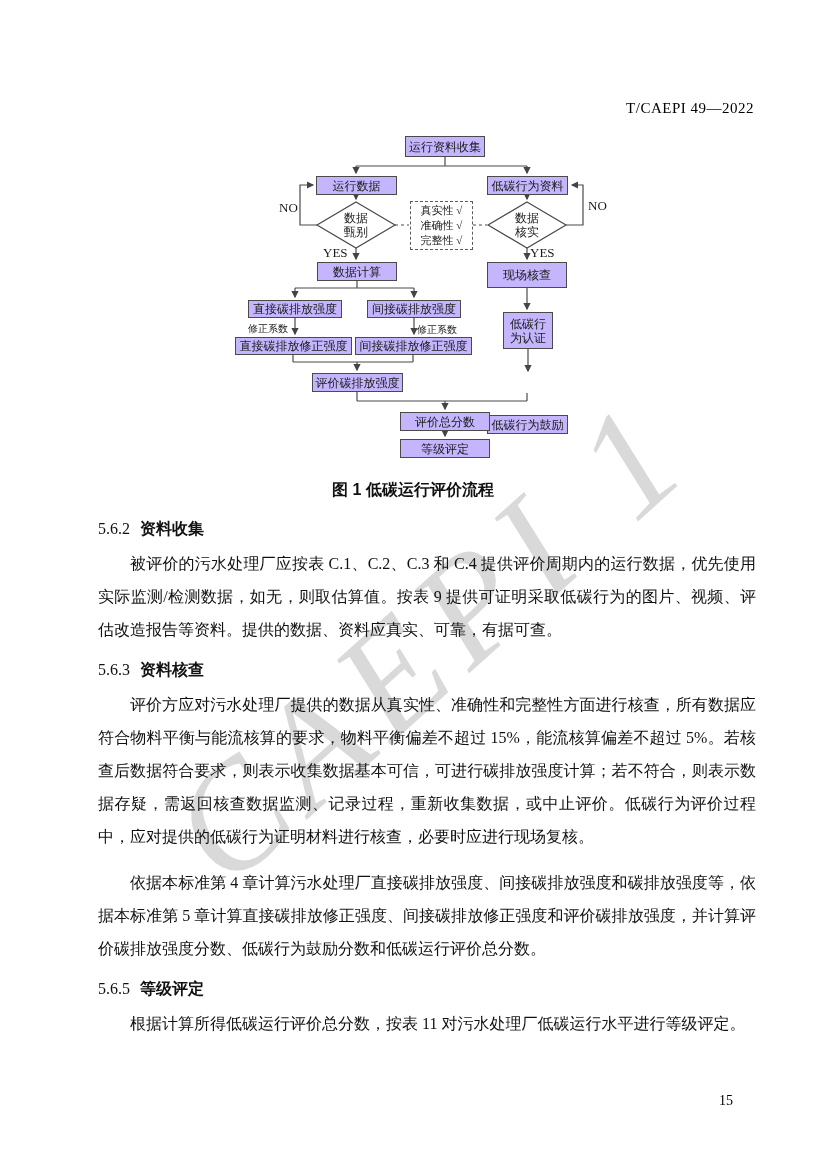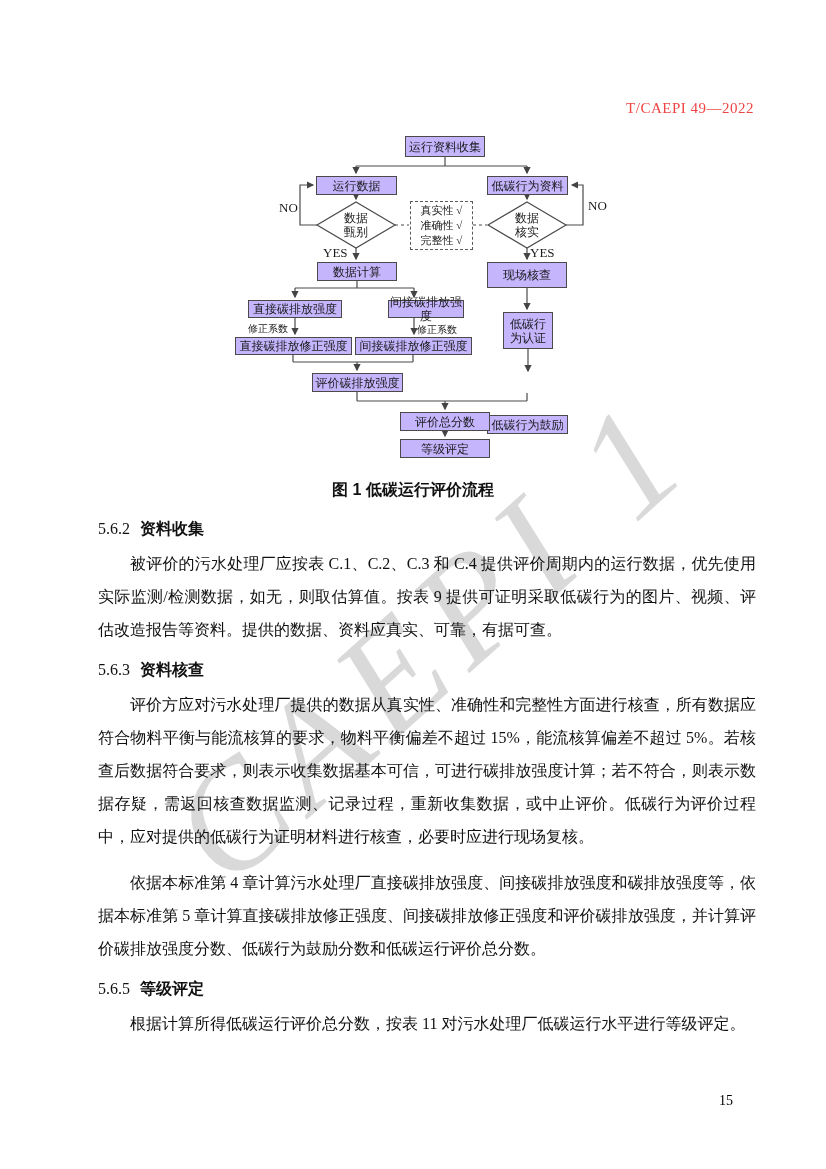--- a/index.html
+++ b/index.html
@@ -12,21 +12,21 @@
   .watermark{
     position:absolute;left:430px;top:640px;z-index:0;
     transform:translate(-50%,-50%) rotate(-42deg);
     font-family:"Liberation Serif","DejaVu Serif",serif;
     font-style:italic;font-size:150px;letter-spacing:14px;
     color:#d9d9d9;white-space:nowrap;user-select:none;
   }
   
   .doc-header{
     position:absolute;top:100px;right:72px;z-index:1;
-    font-size:15px;letter-spacing:0.5px;color:#ef4444;
+    font-size:15px;letter-spacing:0.5px;color:#000000;
   }
   .page-number{
     position:absolute;top:1093px;right:93px;z-index:1;font-size:14px;color:#000000;
   }
   
   .flowchart{position:absolute;left:215px;top:130px;width:400px;height:335px;z-index:1;}
   .flowchart svg{position:absolute;left:0;top:0;}
   .node{
     position:absolute;box-sizing:border-box;border:1px solid #4a4a4a;background:#c4b5fd;
     display:flex;align-items:center;justify-content:center;text-align:center;
@@ -143,21 +143,21 @@
 
     <div class="flow-label" style="left:64px;top:70px;">NO</div>
     <div class="flow-label" style="left:373px;top:68px;">NO</div>
     <div class="flow-label" style="left:108px;top:115px;">YES</div>
     <div class="flow-label" style="left:315px;top:115px;">YES</div>
 
     <div class="node" style="left:102px;top:132px;width:80px;height:19px;">数据计算</div>
     <div class="node" style="left:272px;top:132px;width:80px;height:26px;">现场核查</div>
 
     <div class="node" style="left:33px;top:170px;width:94px;height:18px;">直接碳排放强度</div>
-    <div class="node" style="left:152px;top:170px;width:76px;height:18px;margin-left:21px;">间接碳排放强度</div>
+    <div class="node" style="left:152px;top:170px;width:94px;height:18px;">间接碳排放强度</div>
 
     <div class="flow-label small" style="left:33px;top:192px;">修正系数</div>
     <div class="flow-label small" style="left:202px;top:193px;">修正系数</div>
 
     <div class="node" style="left:20px;top:207px;width:117px;height:18px;">直接碳排放修正强度</div>
     <div class="node" style="left:140px;top:207px;width:117px;height:18px;">间接碳排放修正强度</div>
 
     <div class="node" style="left:288px;top:182px;width:50px;height:37px;flex-direction:column;">
       <span>低碳行</span>
       <span>为认证</span>

